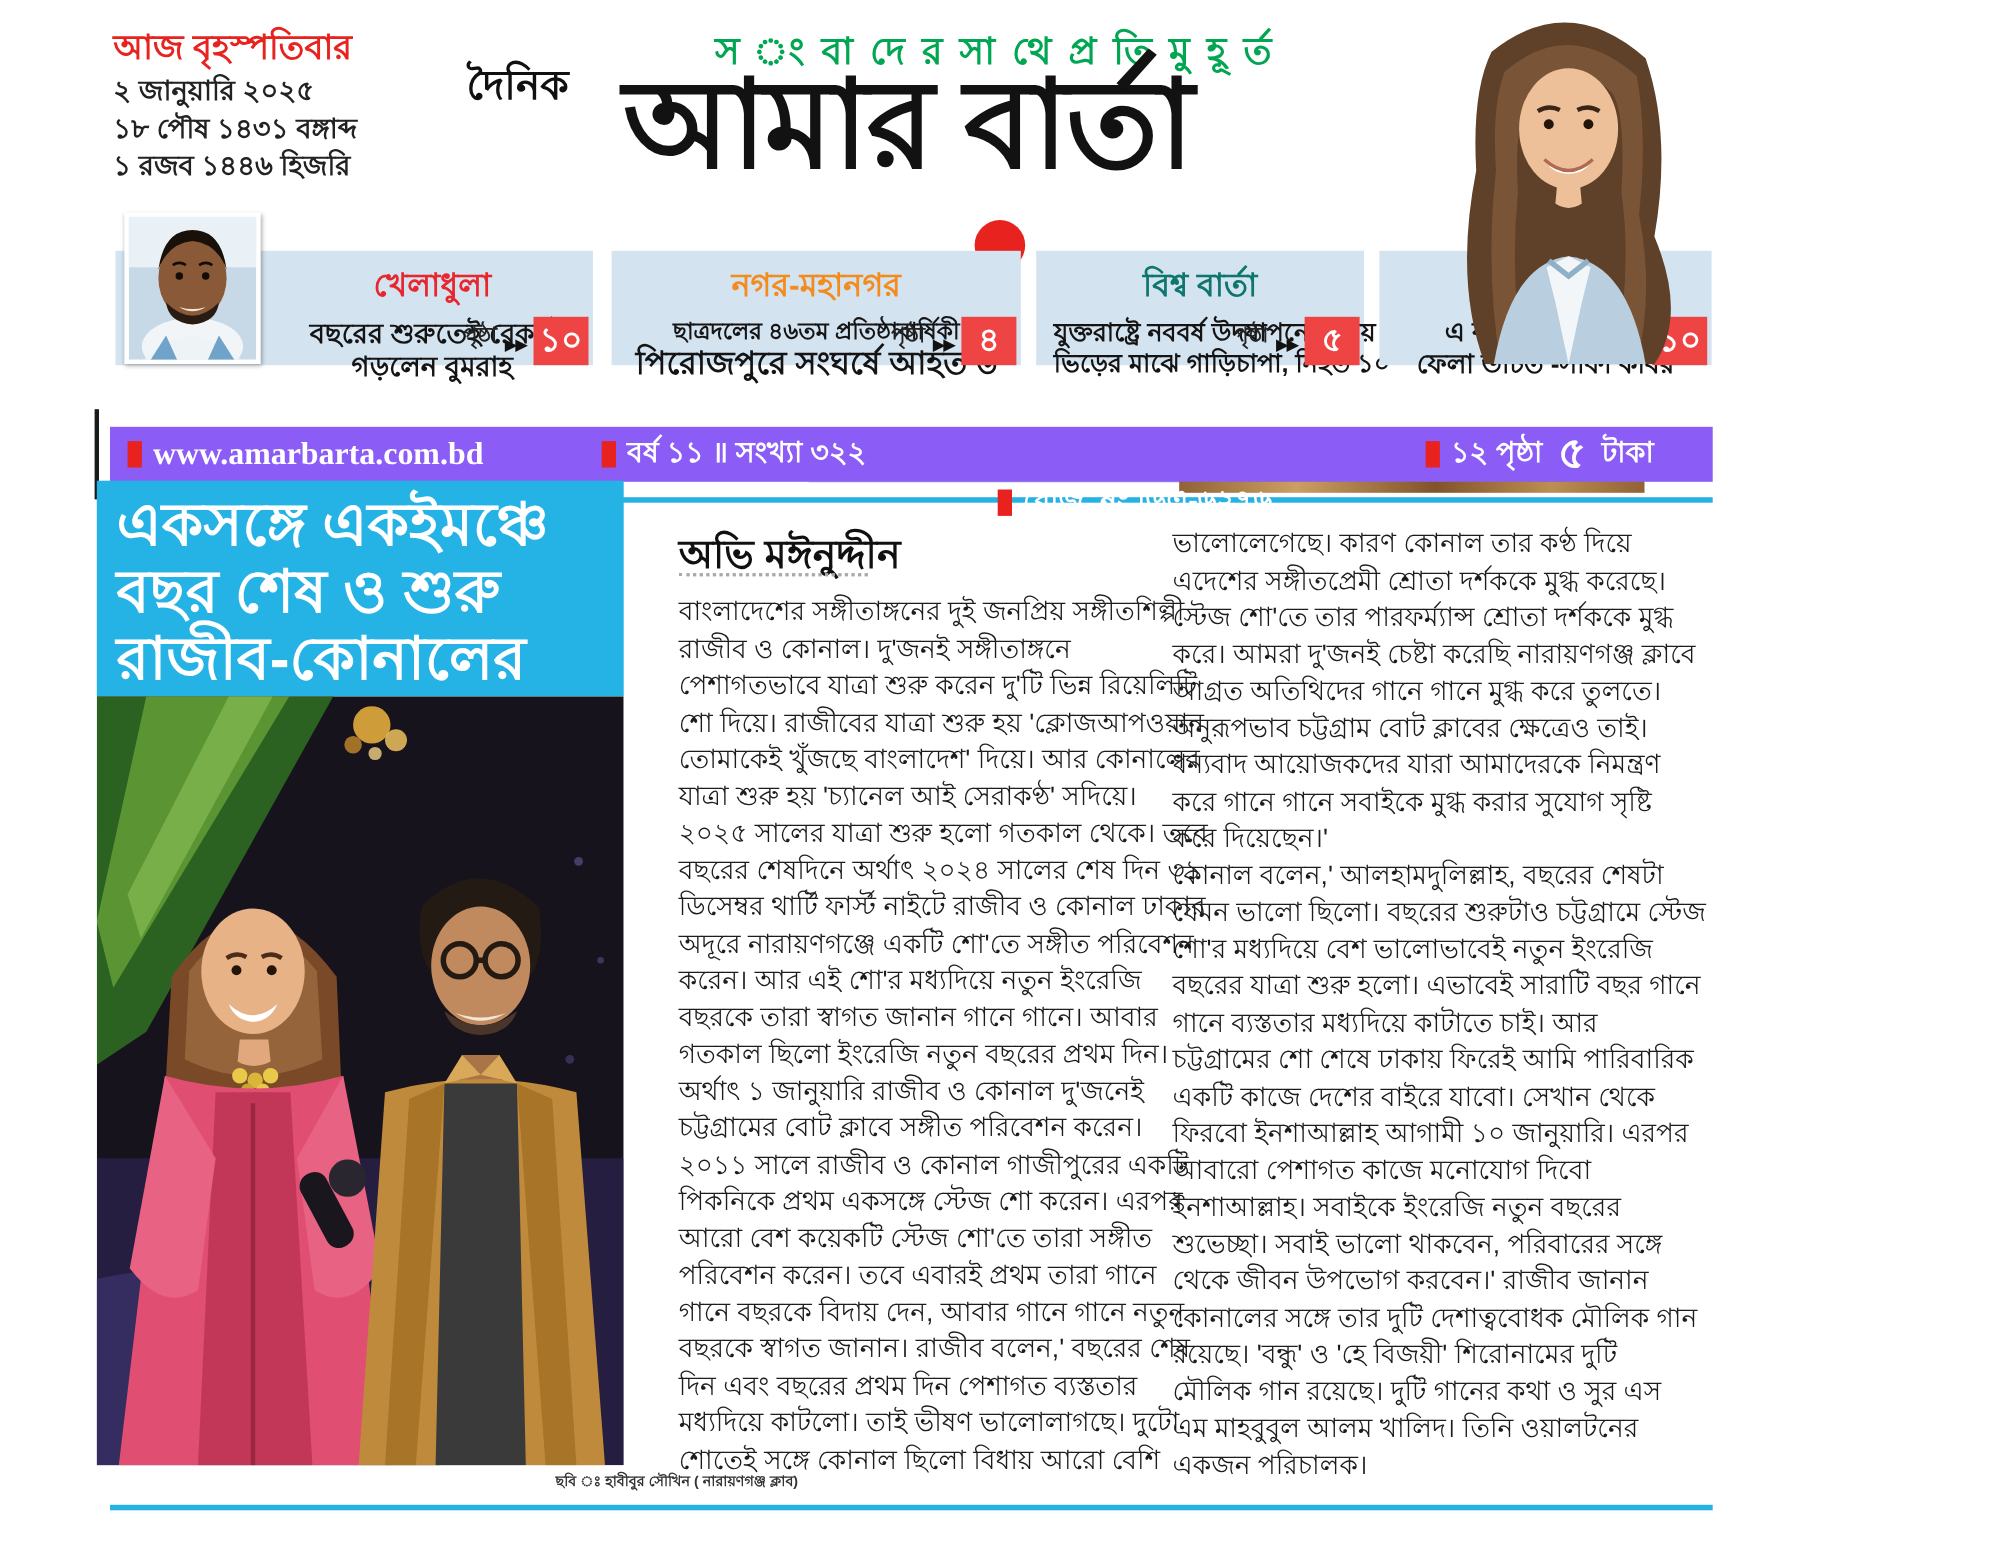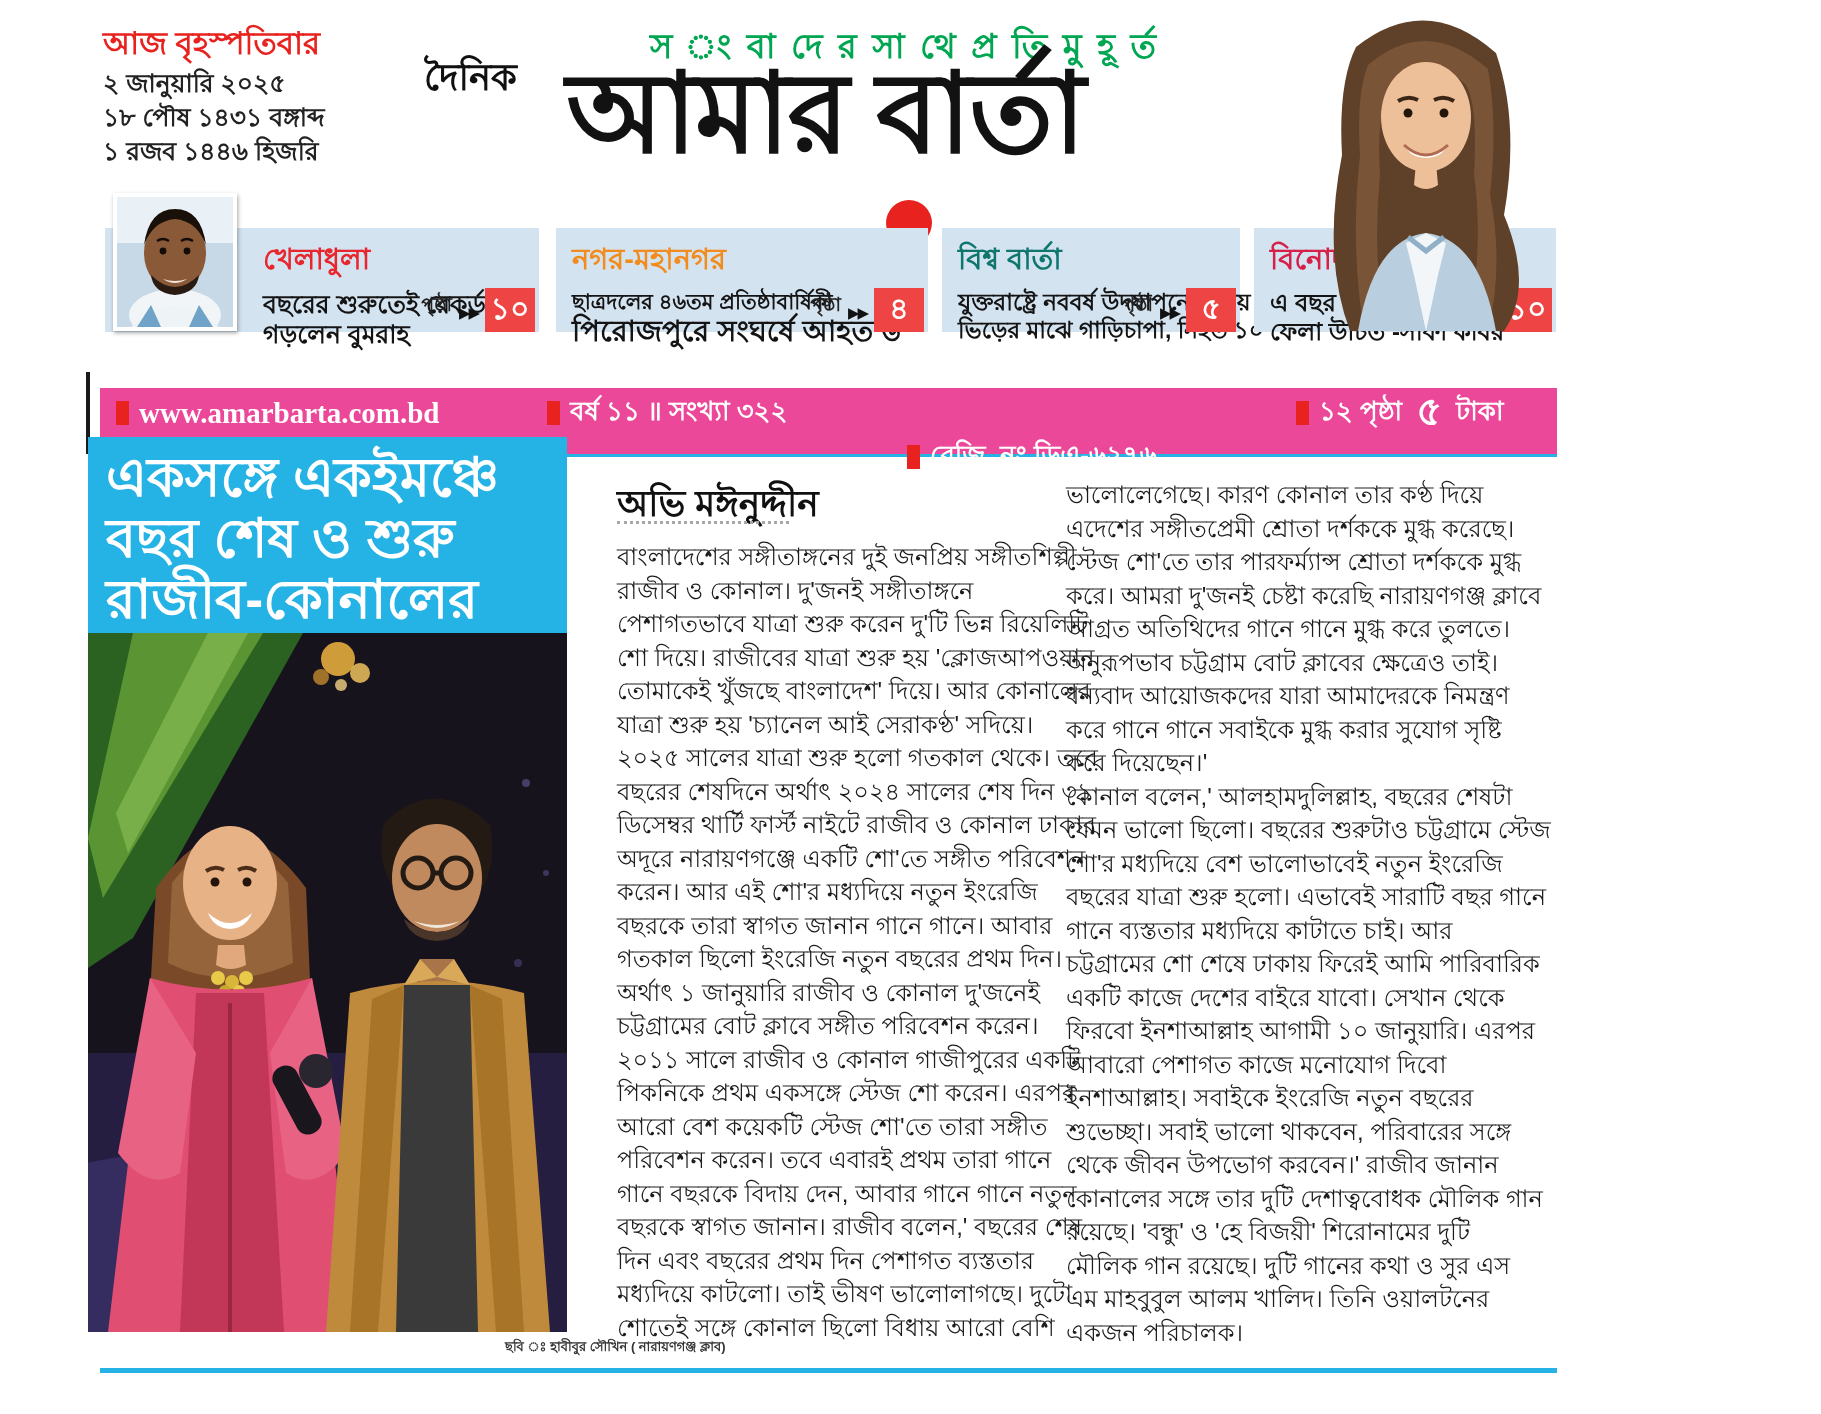--- a/index.html
+++ b/index.html
@@ -16,21 +16,21 @@
   .daily{position:absolute;left:424px;top:48px;font-size:37px;font-weight:bold;color:#101010;}
   .masthead-title{position:absolute;left:400px;top:50px;width:850px;text-align:center;
     font-size:112px;font-weight:900;color:#121212;letter-spacing:-2px;line-height:1.15;white-space:nowrap;}
   .masthead-dot{position:absolute;left:886px;top:200px;width:46px;height:46px;border-radius:50%;background:#e8231f;}
   
   .teaser{position:absolute;top:228px;height:104px;background:#d4e3f0;z-index:1;}
   .t1{left:105px;width:434px;}
   .t2{left:556px;width:372px;}
   .t3{left:942px;width:298px;}
   .t4{left:1254px;width:302px;}
-  .teaser-inner{position:relative;padding:8px 16px;height:100%;box-sizing:border-box;z-index:3;}
+  .teaser-inner{position:relative;padding:8px 16px;height:100%;box-sizing:border-box;z-index:3;text-align:center;}
   .t1 .teaser-inner{padding-left:158px;}
   .t-heading{font-size:29px;font-weight:bold;margin-bottom:4px;white-space:nowrap;}
   .t1 .t-heading{color:#e8262d;}
   .t2 .t-heading{color:#f28c1e;}
   .t3 .t-heading{color:#0f766e;}
   .t4 .t-heading{color:#d62049;}
   .t-line{font-size:25px;font-weight:bold;color:#141414;line-height:1.2;white-space:nowrap;}
   .t2 .t-line:nth-child(1){font-size:21px;}
   .t2 .t-line:nth-child(2){font-size:29px;}
   .t3 .t-line{font-size:23px;}
@@ -39,21 +39,21 @@
   .page-tag .pg-label{font-size:19px;font-weight:bold;color:#222;padding-bottom:10px;}
   .page-tag .pg-arrows{font-size:15px;color:#111;letter-spacing:-2px;padding-bottom:10px;}
   .pgno{background:#ef4444;color:#fff;font-size:30px;font-weight:bold;width:50px;height:44px;
     display:flex;align-items:center;justify-content:center;}
   .t1-photo{position:absolute;left:113px;top:193px;width:124px;height:138px;background:#fff;
     padding:4px;box-sizing:border-box;box-shadow:1px 2px 4px rgba(0,0,0,.35);z-index:2;}
   .t1-photo svg{display:block;width:100%;height:100%;}
   .safa-photo{position:absolute;left:1298px;top:4px;width:258px;height:328px;z-index:2;}
   .safa-photo svg{display:block;width:100%;height:100%;}
   
-  .info-bar{position:absolute;left:100px;top:388px;width:1457px;height:66px;background:#ec4899;color:#fff;z-index:2;}
+  .info-bar{position:absolute;left:100px;top:388px;width:1457px;height:50px;background:#8b5cf6;color:#fff;z-index:2;}
   .ib-item{position:absolute;top:0;height:50px;display:flex;align-items:center;gap:10px;font-size:26px;font-weight:bold;white-space:nowrap;}
   .ib-site{left:16px;font-family:"Liberation Serif",serif;font-size:29px;}
   .ib-edition{left:447px;}
   .ib-reg{left:807px;margin-top:44px;}
   .ib-price{left:1196px;}
   .red-sq{width:13px;height:24px;background:#e8231f;flex:0 0 auto;}
   .price-big{font-size:40px;font-weight:bold;margin:0 4px;}
   
   .remnant-brown{position:absolute;left:1072px;top:430px;width:423px;height:18px;z-index:0;
     background:linear-gradient(90deg,#8a5a2b,#c89a5a 25%,#7a4a22 55%,#b88848 80%,#8a5a2b);opacity:.95;}

